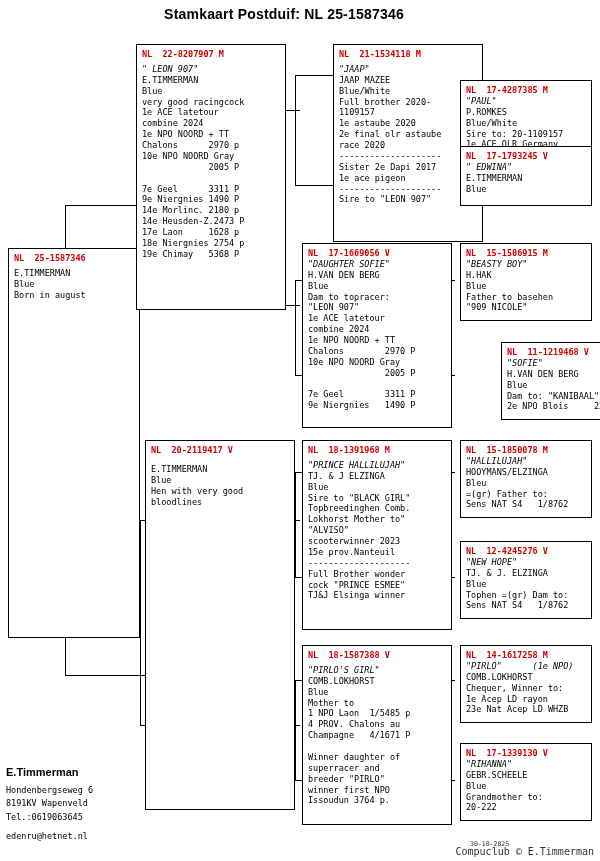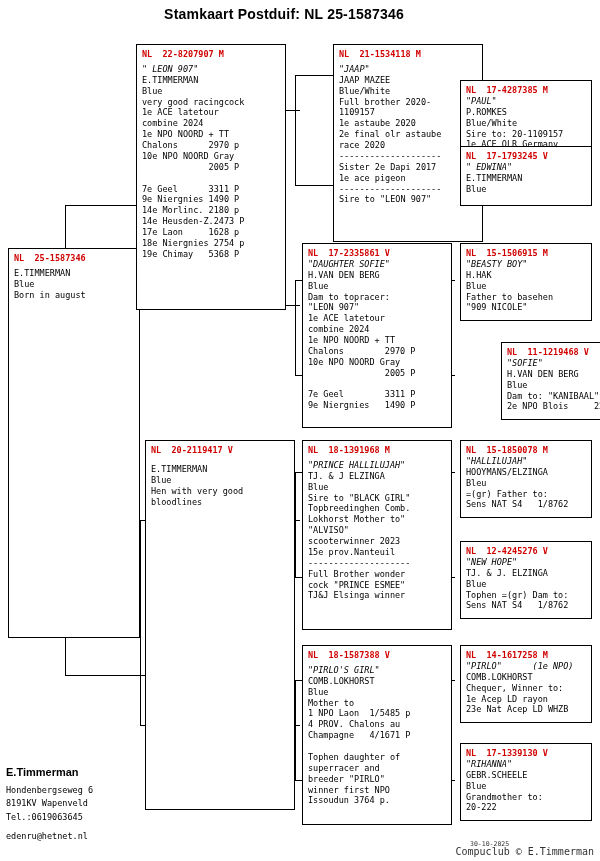--- a/index.html
+++ b/index.html
@@ -152,21 +152,21 @@
   <div class="ln">2e final olr astaube</div>
   <div class="ln">race 2020</div>
   <div class="sep">--------------------</div>
   <div class="ln">Sister 2e Dapi 2017</div>
   <div class="ln">1e ace pigeon</div>
   <div class="sep">--------------------</div>
   <div class="ln">Sire to "LEON 907"</div>
 </div>
 
 <div class="box" style="left:302px;top:243px;width:150px;height:185px;">
-  <div class="ring">NL  17-2335861 V</div>
+  <div class="ring">NL  17-1669056 V</div>
   <div class="name">"DAUGHTER SOFIE"</div>
   <div class="ln">H.VAN DEN BERG</div>
   <div class="ln">Blue</div>
   <div class="ln">Dam to topracer:</div>
   <div class="ln">"LEON 907"</div>
   <div class="ln">1e ACE latetour</div>
   <div class="ln">combine 2024</div>
   <div class="ln">1e NPO NOORD + TT</div>
   <div class="ln">Chalons        2970 P</div>
   <div class="ln">10e NPO NOORD Gray</div>
@@ -198,21 +198,21 @@
   <div class="ring">NL  18-1587388 V</div>
   <div class="gap"></div>
   <div class="name">"PIRLO'S GIRL"</div>
   <div class="ln">COMB.LOKHORST</div>
   <div class="ln">Blue</div>
   <div class="ln">Mother to</div>
   <div class="ln">1 NPO Laon  1/5485 p</div>
   <div class="ln">4 PROV. Chalons au</div>
   <div class="ln">Champagne   4/1671 P</div>
   <div class="ln">&nbsp;</div>
-  <div class="ln">Tophen daughter of</div>
+  <div class="ln">Winner daughter of</div>
   <div class="ln">superracer and</div>
   <div class="ln">breeder "PIRLO"</div>
   <div class="ln">winner first NPO</div>
   <div class="ln">Issoudun 3764 p.</div>
 </div>
 
 <div class="box" style="left:460px;top:44px;width:132px;height:78px;margin-top:36px;">
   <div class="ring">NL  17-4287385 M</div>
   <div class="name">"PAUL"</div>
   <div class="ln">P.ROMKES</div>

